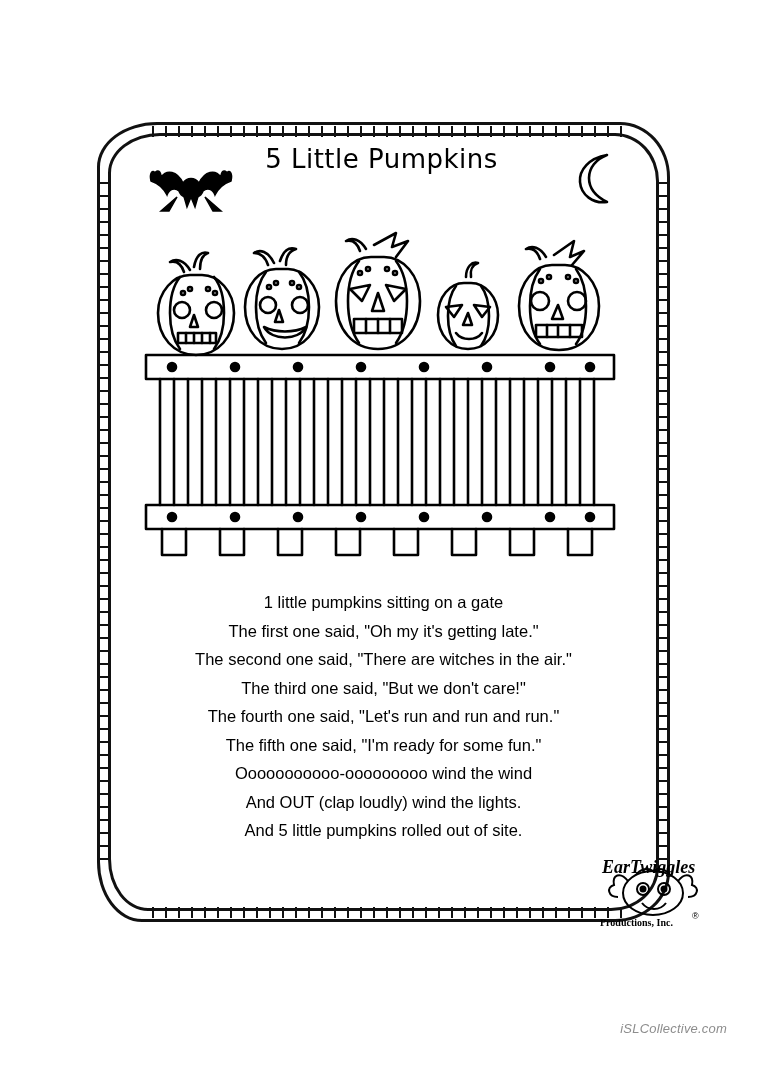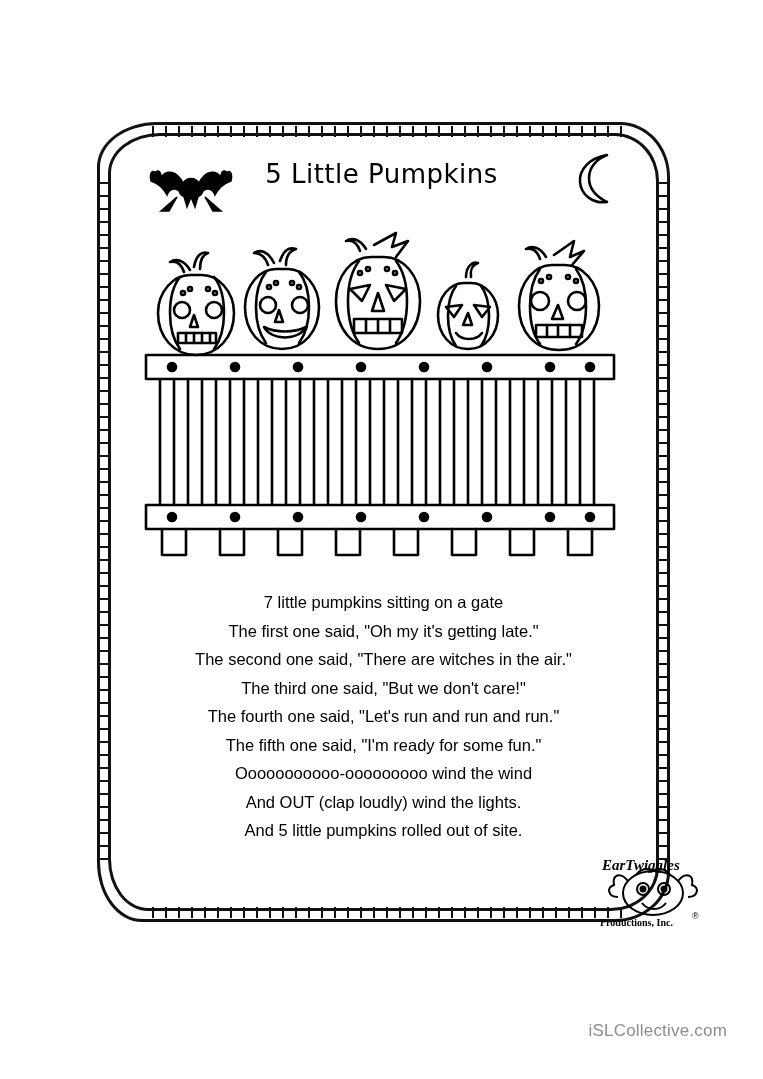--- a/index.html
+++ b/index.html
@@ -63,21 +63,21 @@
   .rung-col {
     position: absolute;
     background-image: repeating-linear-gradient(
        to bottom, #111 0px, #111 2px, transparent 2px, transparent 13px);
   }
 
   
   .title {
     position: absolute;
     left: 0;
-    top: 159px;
+    top: 144px;
     width: 763px;
     text-align: center;
     font-size: 26px;
     letter-spacing: 0.5px;
     font-family: "DejaVu Sans", sans-serif;
   }
 
   
   .bat { position: absolute; left: 143px; top: 163px; }
   .moon { position: absolute; left: 573px; top: 152px; }
@@ -119,21 +119,21 @@
   .logo {
     position: absolute;
     left: 598px;
     top: 855px;
     width: 110px;
     height: 80px;
   }
   .logo-top {
     position: absolute;
     left: 4px; top: 2px;
-    font-size: 15px;
+    font-size: 18px;
     font-style: italic;
     font-weight: bold;
     font-family: "Liberation Serif", serif;
   }
   .logo-bottom {
     position: absolute;
     left: 2px; top: 62px;
     font-size: 10px;
     font-weight: bold;
     font-family: Liberation Serif, serif;
@@ -142,23 +142,24 @@
     position: absolute;
     left: 94px; top: 56px;
     font-size: 9px;
   }
 
   
   .watermark {
     position: absolute;
     right: 36px;
     top: 1021px;
-    font-size: 17px;
+    font-size: 13px;
     color: #8d8d8d;
     letter-spacing: 0.2px;
+    font-style: italic;
   }
 </style>
 </head>
 <body>
 
 <div id="worksheet">
 
   <div class="frame-outer"></div>
   <div class="frame-inner"></div>
   <div class="frame-rungs">
@@ -318,21 +319,21 @@
           <path d="M266 314 l0 26 M290 314 l0 26 M266 340 l24 0"></path>
           <path d="M324 314 l0 26 M348 314 l0 26 M324 340 l24 0"></path>
           <path d="M382 314 l0 26 M406 314 l0 26 M382 340 l24 0"></path>
           <path d="M440 314 l0 26 M464 314 l0 26 M440 340 l24 0"></path>
         </g>
       </g>
     </svg>
   </div>
 
   <div class="rhyme">
-    <div>7 little pumpkins sitting on a gate</div>
+    <div>1 little pumpkins sitting on a gate</div>
     <div>The first one said, "Oh my it's getting late."</div>
     <div>The second one said, "There are witches in the air."</div>
     <div>The third one said, "But we don't care!"</div>
     <div>The fourth one said, "Let's run and run and run."</div>
     <div>The fifth one said, "I'm ready for some fun."</div>
     <div>Ooooooooooo-ooooooooo wind the wind</div>
     <div>And OUT (clap loudly) wind the lights.</div>
     <div>And 5 little pumpkins rolled out of site.</div>
   </div>
 

